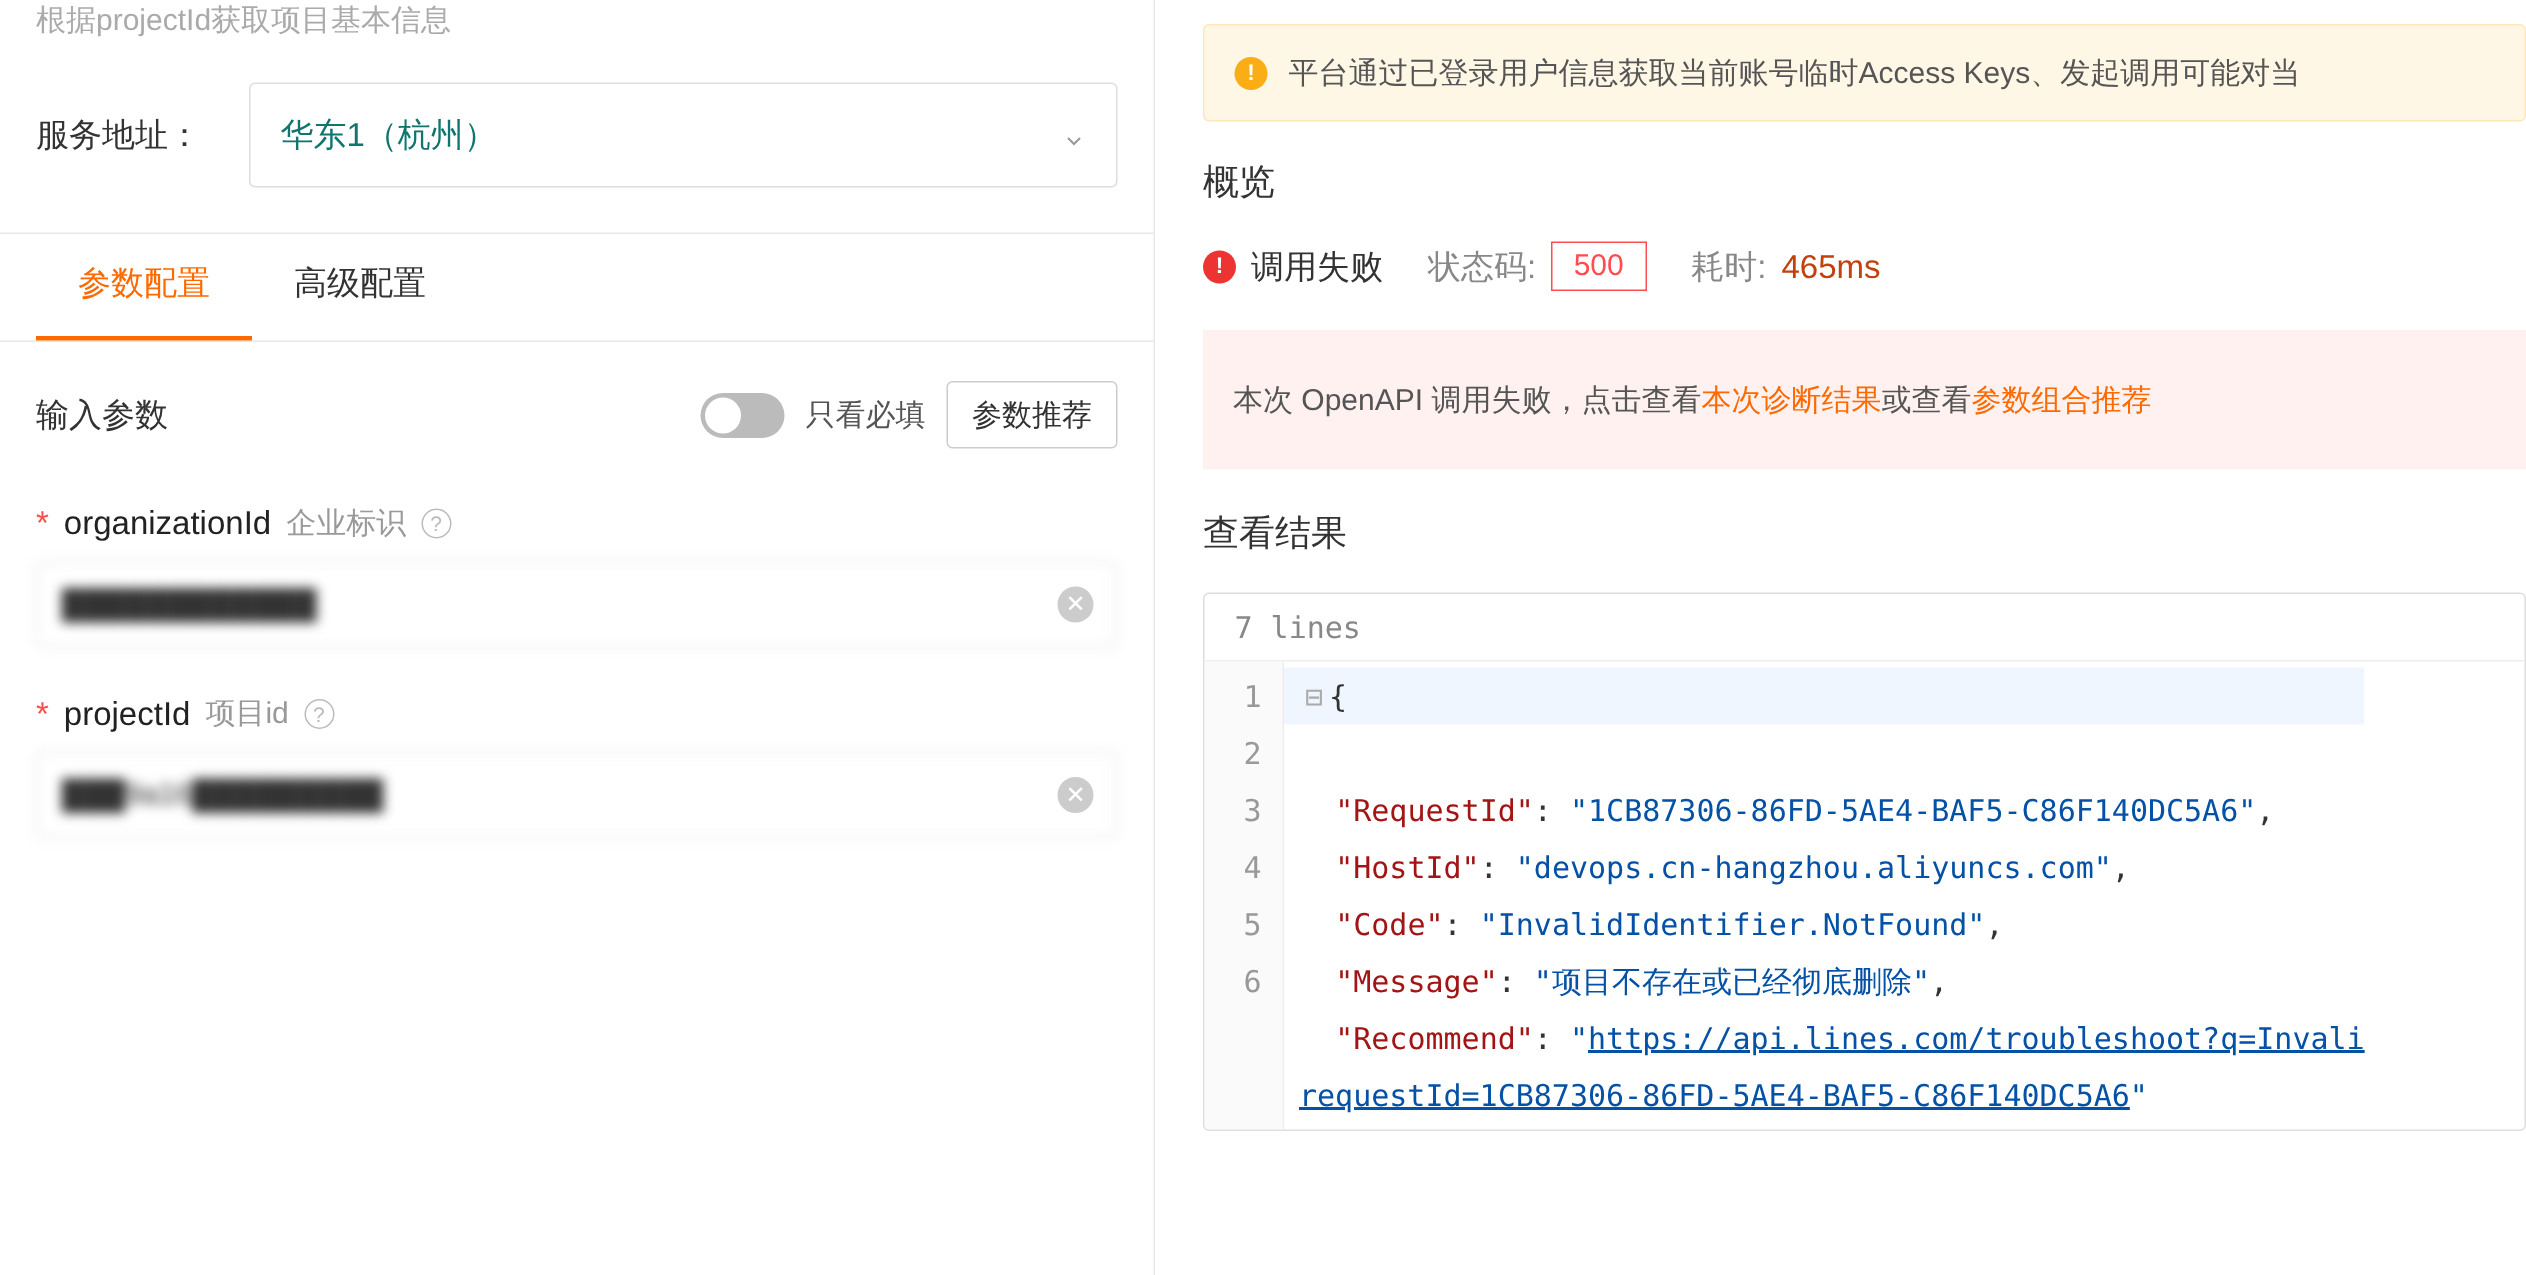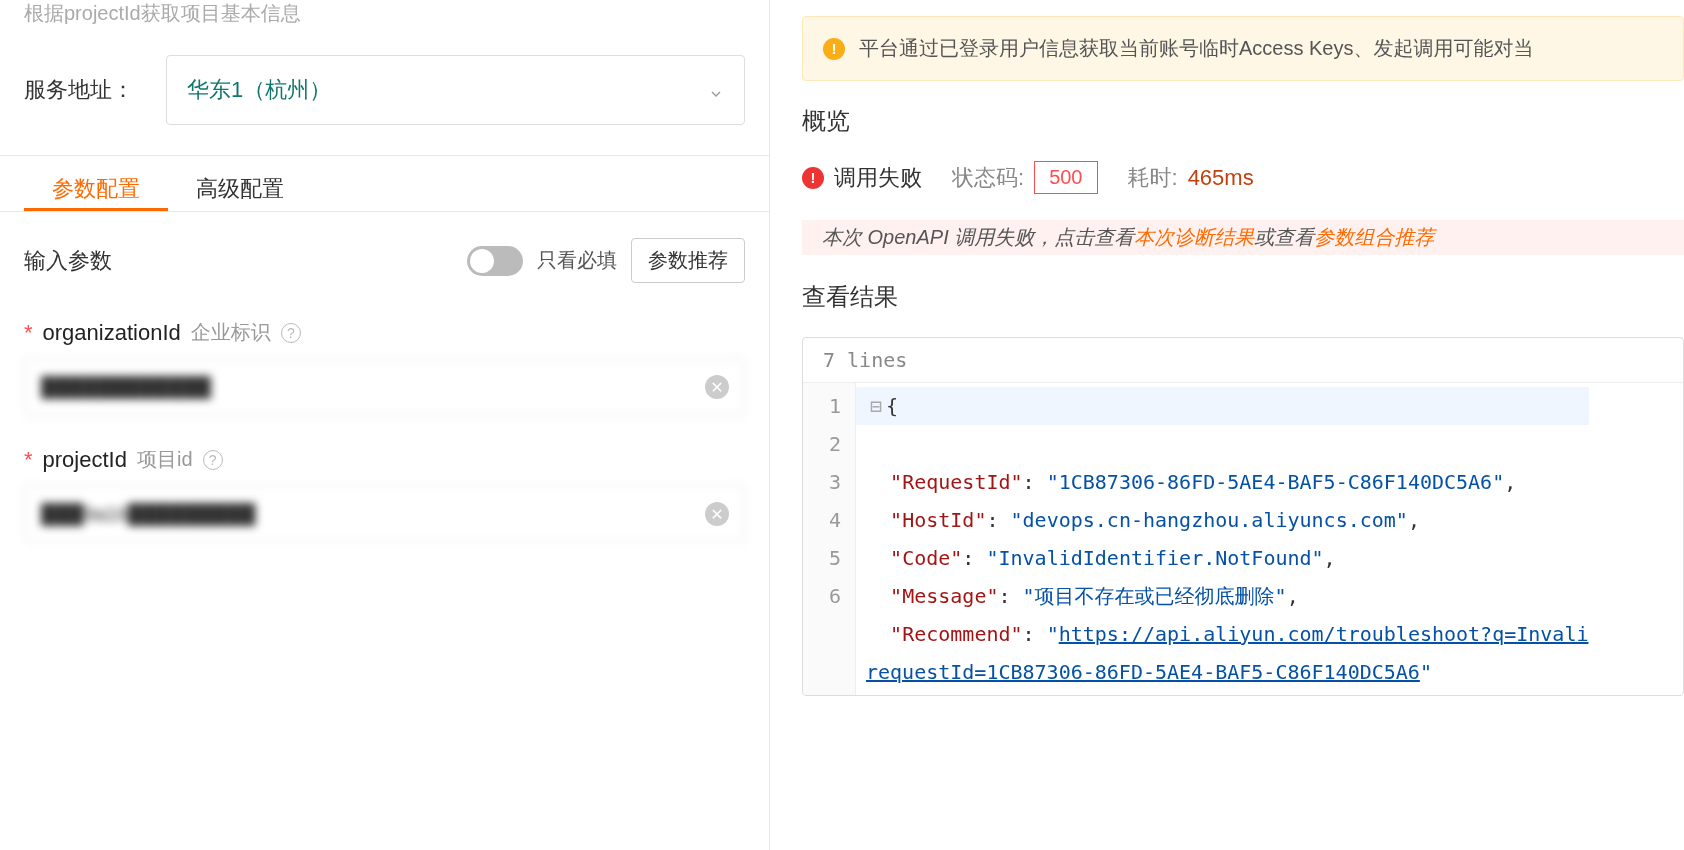--- a/index.html
+++ b/index.html
@@ -56,21 +56,21 @@
     color: #999;
   }
 
   .tabs {
     display: flex;
     border-top: 1px solid #e8e8e8;
     border-bottom: 1px solid #e8e8e8;
     padding: 0 24px;
   }
   .tab {
-    padding: 18px 28px 4px 28px;
+    padding: 18px 28px 20px 28px;
     font-size: 22px;
     color: #333;
     cursor: pointer;
     border-bottom: 3px solid transparent;
   }
   .tab.active {
     color: #ff6a00;
     border-bottom-color: #ff6a00;
   }
 
@@ -245,25 +245,24 @@
     border: 1.5px solid #ff4d4f;
     color: #ff4d4f;
     padding: 4px 14px;
     border-radius: 0;
     font-size: 20px;
   }
   .elapsed-val { color: #c2410c; }
 
   .err-banner {
     background: #fff1f0;
-    padding: 4px 20px;
+    padding: 33px 20px;
     font-size: 20px;
     color: #555;
     margin-bottom: 26px;
-    font-style: italic;
   }
   .err-banner .link { color: #ff6a00; cursor: pointer; }
 
   .result-box {
     border: 1px solid #ddd;
     border-radius: 4px;
     overflow: hidden;
     margin-top: 20px;
   }
   .result-header {
@@ -403,18 +402,18 @@
           <div>4</div>
           <div>5</div>
           <div>6</div>
           <div>&nbsp;</div>
       </div>
       <div class="code"><span class="line1"><span class="fold">⊟</span><span class="p">{</span></span>
   <span class="k">"RequestId"</span><span class="p">: </span><span class="s">"<span>1CB87306-86FD-5AE4-BAF5-C86F140DC5A6</span>"</span><span class="p">,</span>
   <span class="k">"HostId"</span><span class="p">: </span><span class="s">"<span>devops.cn-hangzhou.aliyuncs.com</span>"</span><span class="p">,</span>
   <span class="k">"Code"</span><span class="p">: </span><span class="s">"<span>InvalidIdentifier.NotFound</span>"</span><span class="p">,</span>
   <span class="k">"Message"</span><span class="p">: </span><span class="s">"<span>项目不存在或已经彻底删除</span>"</span><span class="p">,</span>
-  <span class="k">"Recommend"</span><span class="p">: </span><span class="s">"<span class="u">https://api.aliyun.com/troubleshoot?q=Invali</span></span>
+  <span class="k">"Recommend"</span><span class="p">: </span><span class="s">"<span class="u">https://api.lines.com/troubleshoot?q=Invali</span></span>
 <span class="u">requestId=1CB87306-86FD-5AE4-BAF5-C86F140DC5A6</span><span class="s">"</span></div>
     </div>
   </div>
 
 </div>
 
 </body></html>

